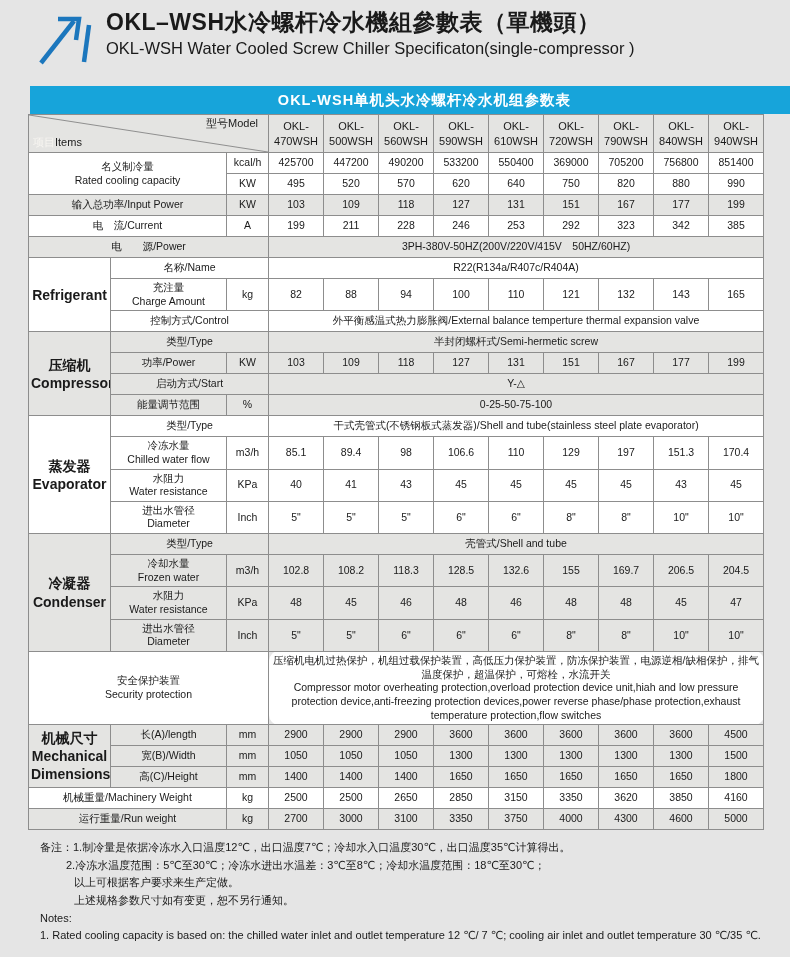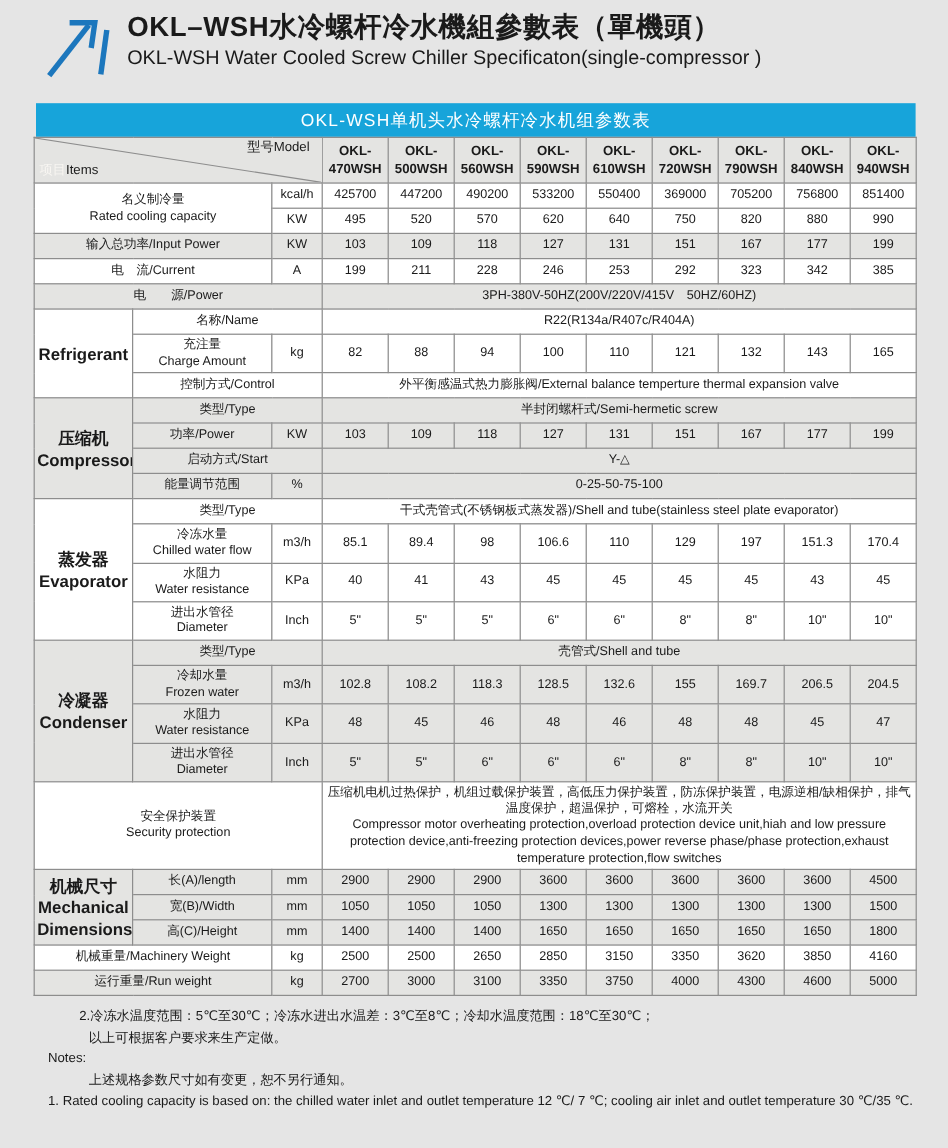--- a/index.html
+++ b/index.html
@@ -6,34 +6,34 @@
   body {width:790px; font-family:"Liberation Sans","DejaVu Sans",sans-serif; color:#1a1a1a;}
   .page {position:relative; width:790px; height:957px; background:#e5e5e5; overflow:hidden;}
 
   .header {display:flex; align-items:flex-start; padding:8px 0 0 34px;}
   .logo {width:62px; height:58px; flex:0 0 auto;}
   .titles {margin-left:10px;}
   .title-zh {font-size:23px; font-weight:bold; letter-spacing:0.5px; line-height:1.25;}
   .title-en {font-size:16.5px; margin-top:2px; line-height:1.2;}
 
   .banner {margin:20px 0 0 30px; width:733px; height:28px; background:#17a4da;
-           color:#fff; font-weight:normal; font-size:14.5px;
-           display:flex; align-items:center; justify-content:center; letter-spacing:1px;}
+           color:#fff; font-weight:bold; font-size:14.5px;
+           display:flex; align-items:center; justify-content:center; letter-spacing:1px;padding-left:28px;}
 
   table.spec {border-collapse:collapse; table-layout:fixed; width:735px; margin:0 0 0 28px;
               font-size:10.5px;}
   table.spec td {border:1px solid #8d8d8d; text-align:center; vertical-align:middle;
                  padding:2px 2px; line-height:1.3; white-space:pre-line; overflow:hidden;}
   tr.band-g td {background:#e4e4e2;}
   tr.band-w td {background:#ffffff;}
   table.spec tr {height:21px;}
   table.spec tr.hd {height:38px;}
-  td.left {text-align:left; padding:3px 6px; line-height:1.32;}
+  td.left {text-align:left; padding:3px 6px; line-height:1.32;border-radius:10px;}
   td.grp {font-size:14px;font-weight:bold;}
-  td.mdl {font-size:11px; line-height:1.25;font-weight:bold;}
+  td.mdl {font-size:11px; line-height:1.25;}
 
   td.corner {position:relative; padding:0;}
   td.corner svg {position:absolute; left:0; top:0; width:100%; height:100%; display:block;}
   .cor-items {position:absolute; left:4px; bottom:3px; font-size:11px;}
   .zh-light {color:#f7f5f1;}
   .cor-model {position:absolute; right:10px; top:1px; font-size:11px;}
 
   .notes {margin:9px 0 0 40px; font-size:11px; line-height:1.6; color:#1a1a1a;}
   .note-line {white-space:pre-wrap;}
   .ind-1 {padding-left:26px;}
@@ -375,20 +375,21 @@
           <td>3750</td>
           <td>4000</td>
           <td>4300</td>
           <td>4600</td>
           <td>5000</td>
         </tr>
       </tbody>
   </table>
 
   <div class="notes">
+      <div class="note-line">备注：1.制冷量是依据冷冻水入口温度12℃，出口温度7℃；冷却水入口温度30℃，出口温度35℃计算得出。</div>
       <div class="note-line ind-1">2.冷冻水温度范围：5℃至30℃；冷冻水进出水温差：3℃至8℃；冷却水温度范围：18℃至30℃；</div>
       <div class="note-line ind-2">以上可根据客户要求来生产定做。</div>
+      <div class="note-line ind-2">上述规格参数尺寸如有变更，恕不另行通知。</div>
       <div class="note-line">Notes:</div>
-      <div class="note-line ind-2">上述规格参数尺寸如有变更，恕不另行通知。</div>
       <div class="note-line">1. Rated cooling capacity is based on: the chilled water inlet and outlet temperature 12 ℃/ 7 ℃; cooling air inlet and outlet temperature 30 ℃/35 ℃.</div>
     </div>
 
 </div>
 
 </body></html>

